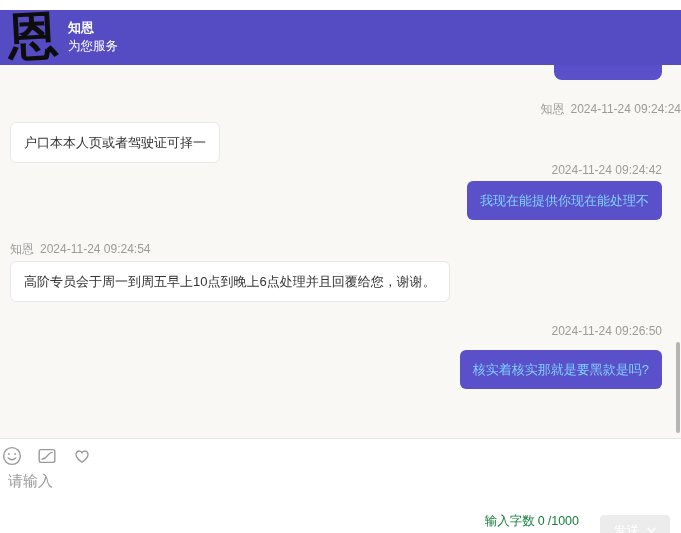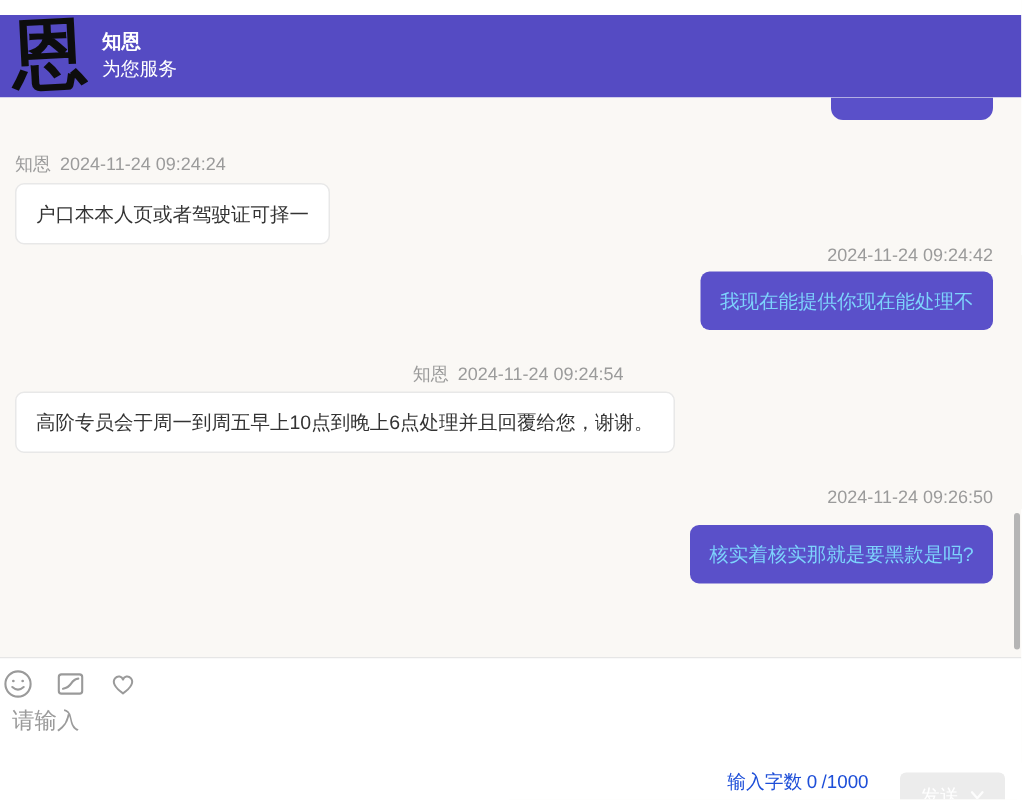--- a/index.html
+++ b/index.html
@@ -26,45 +26,45 @@
   .meta .sender { margin-right:6px; }
 
   .row-left { padding-left:10px; }
   .row-right { text-align:right; padding-right:19px; }
 
   .bubble { display:inline-block; font-size:13px; line-height:15px; border-radius:6px;
     padding:12px 13px; text-align:left; max-width:620px; }
   .bubble-agent { background:#fff; border:1px solid #E8E8E8; color:#333; }
   .bubble-user { background:#5A50C9; color:#7dd3fc; }
 
-  .m1-meta { padding-top:37px; }
+  .m1-meta { padding-top:37px;text-align:right; }
   .m1-bubble { margin-top:6px; }
   .m2-meta { }
   .m2-bubble { margin-top:4px; }
-  .m3-meta { margin-top:22px;text-align:center; }
+  .m3-meta { margin-top:22px; }
   .m3-bubble { margin-top:5px; }
   .m4-meta { margin-top:22px; }
   .m4-bubble { margin-top:12px; }
 
   .scrollbar-thumb { position:absolute; right:1px; top:277px; width:4px; height:91px;
     background:#B5B5B5; border-radius:2px; }
 
   .divider { height:1px; background:#E6E6E6; }
 
   .composer { position:relative; height:94px; background:#fff; }
   .toolbar { display:flex; align-items:center; gap:15px; padding:7px 0 0 2px; }
   .tool-btn { width:20px; height:20px; display:inline-flex; align-items:center;
     justify-content:center; cursor:pointer; background:none; border:none; }
   .tool-btn svg { stroke:#9A9A9A; fill:none; stroke-width:1.4; stroke-linecap:round; stroke-linejoin:round; }
 
   .msg-input { display:block; margin:6px 0 0 8px; border:none; outline:none; background:transparent;
     font-size:15px; width:400px; font-family:"Liberation Sans","DejaVu Sans",sans-serif; color:#333; }
   .msg-input::placeholder { color:#9B9B9B; opacity:1; }
 
-  .char-count { position:absolute; right:99px; bottom:3px; font-size:12.5px; color:#1d4ed8; }
+  .char-count { position:absolute; right:99px; bottom:3px; font-size:12.5px; color:#15803d; }
   .char-count span { margin-right:3px; }
 
   .send-button { position:absolute; right:11px; bottom:-13px; width:70px; height:31px;
     background:#ECECEC; border:none; border-radius:4px; color:#fff; font-size:13px;
     display:flex; align-items:center; justify-content:center; gap:6px; cursor:pointer;
     font-family:"Liberation Sans","DejaVu Sans",sans-serif; }
   .send-button svg { stroke:#fdfdfd; fill:none; stroke-width:1.5; stroke-linecap:round; stroke-linejoin:round; }
 </style>
 </head>
 <body>

